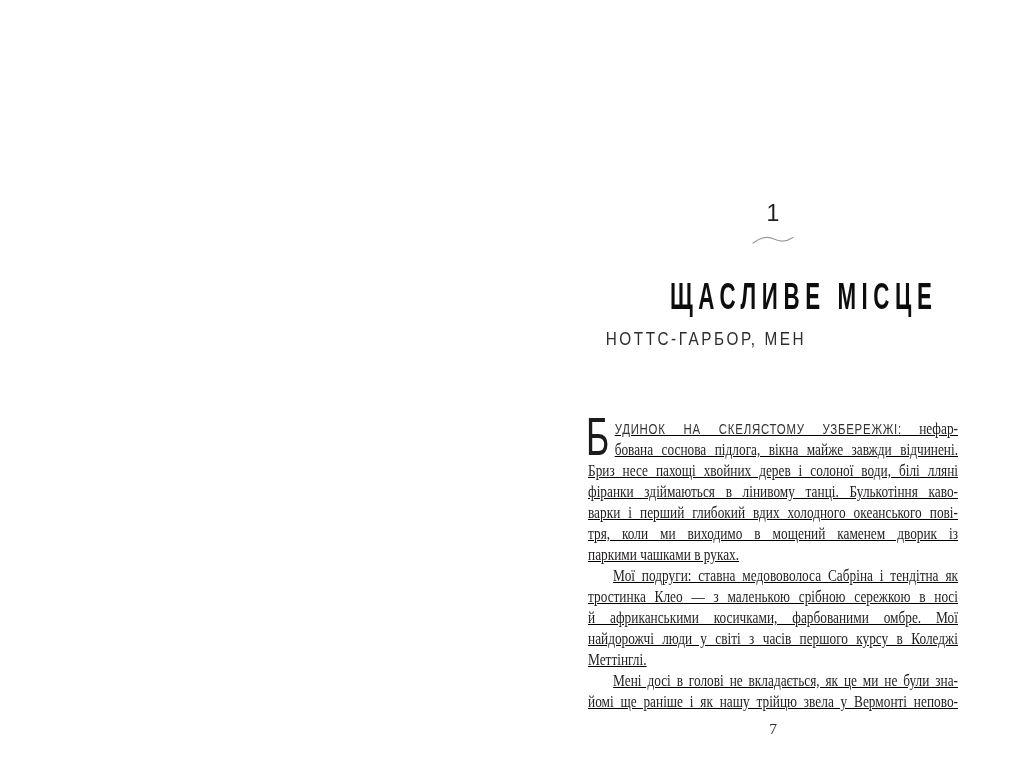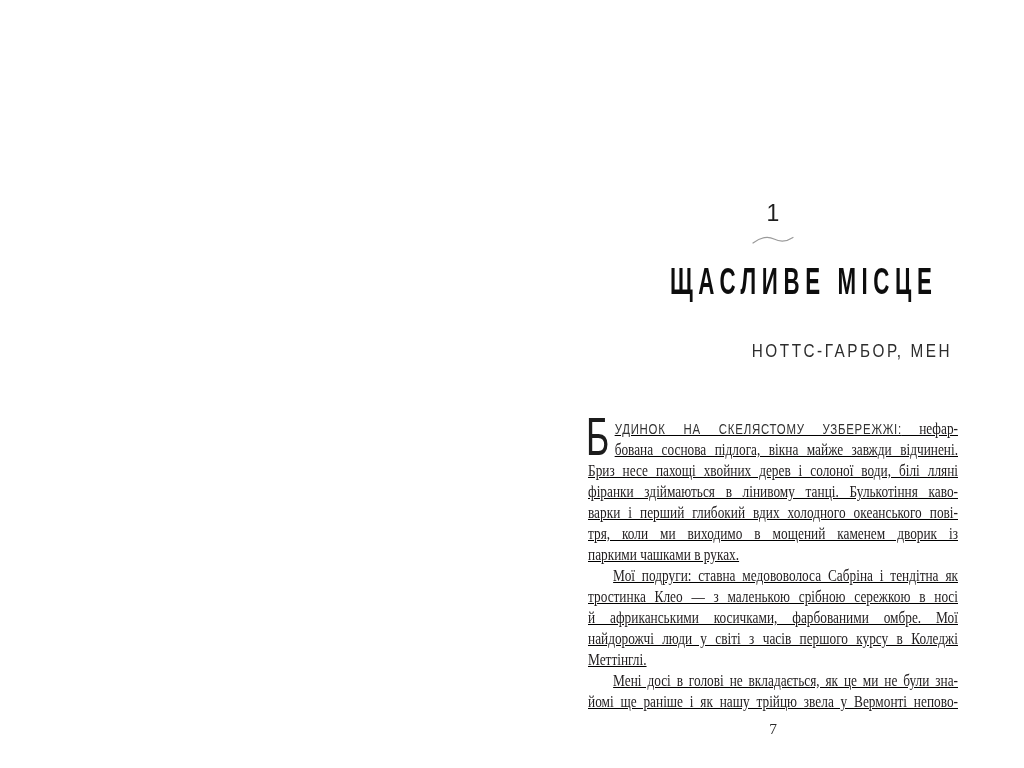--- a/index.html
+++ b/index.html
@@ -35,21 +35,21 @@
     color: #1e1e1e;
   }
   .squiggle {
     position: absolute;
     top: 234px;
     left: 50%;
     transform: translateX(-50%);
   }
   .chapter-title {
     position: absolute;
-    top: 264px;
+    top: 279px;
     left: 0;
     width: 100%;
     margin: 0;
     text-align: right;
     white-space: nowrap;
   }
   .chapter-title .scale {
     display: inline-block;
     transform: scaleX(0.62);
     transform-origin: center top;
@@ -58,22 +58,22 @@
     font-size: 36px;
     line-height: 36px;
     letter-spacing: 9px;
     color: #0d0d0d;
   }
   .chapter-subtitle {
     position: absolute;
     top: 330px;
     left: 0;
     width: 100%;
-    margin: 12px;
-    text-align: right;
+    margin: 0;
+    text-align: left;
     white-space: nowrap;
   }
   .chapter-subtitle .scale {
     display: inline-block;
     transform: scaleX(0.85);
     transform-origin: center top;
     font-family: "Liberation Sans", sans-serif;
     font-weight: 400;
     font-size: 18px;
     line-height: 18px;

